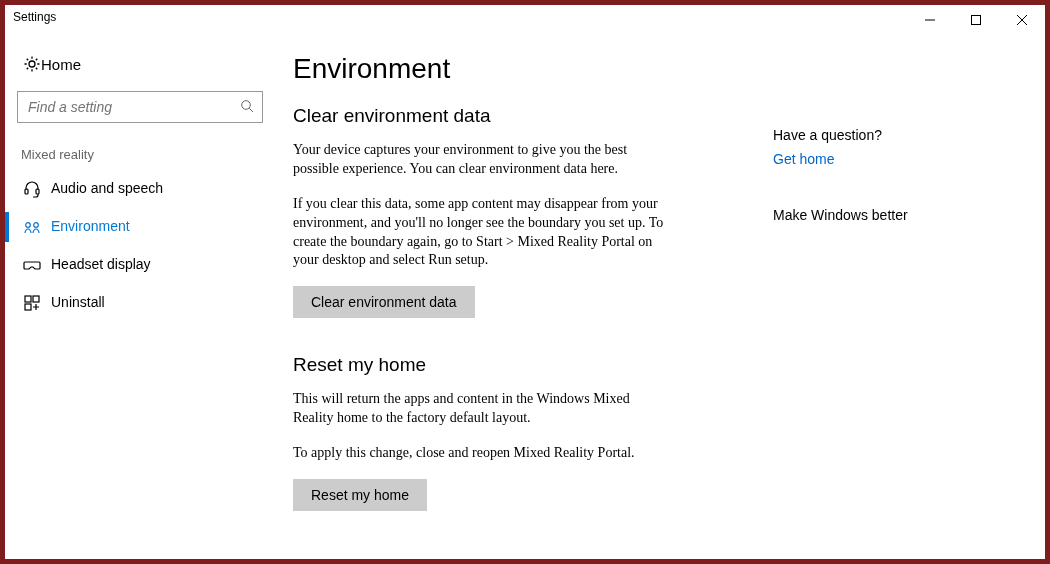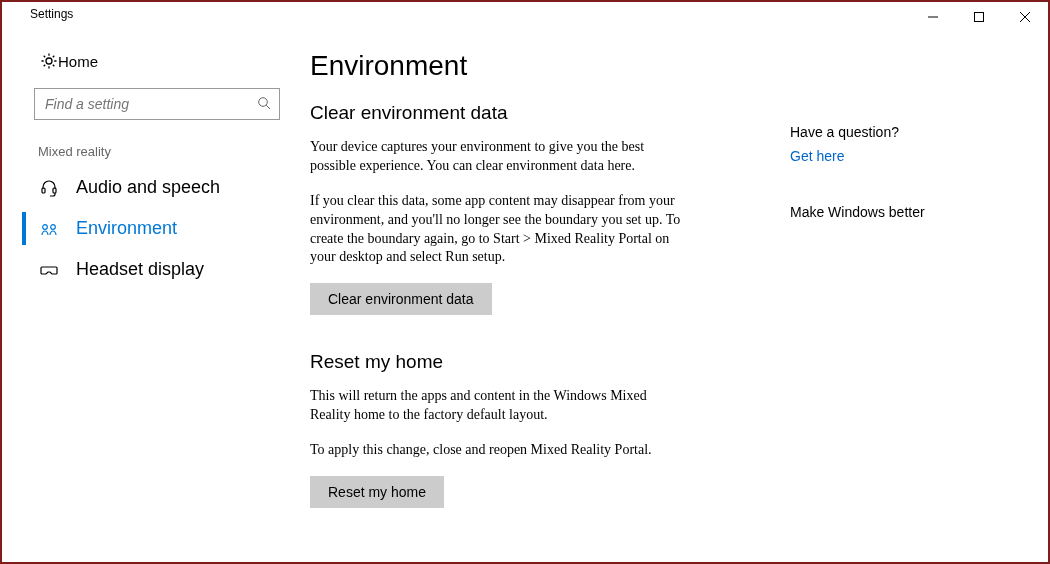--- a/index.html
+++ b/index.html
@@ -12,24 +12,23 @@
       font-size: 14px;
       color: #000;
       background: #fff;
       width: 1050px;
       height: 564px;
       overflow: hidden;
     }
     .window {
       width: 100%;
       height: 100%;
-      border: 2px solid #7f1d1d;
+      border: 5px solid #7f1d1d;
       display: flex;
       flex-direction: column;
-      padding-left: 20px;
     }
     
     .titlebar {
       display: flex;
       align-items: flex-start;
       justify-content: space-between;
       height: 30px;
       padding-left: 8px;
       font-size: 12px;
     }
@@ -92,24 +91,24 @@
       color: #666;
       flex-shrink: 0;
     }
     .section-label {
       padding: 12px 16px 8px 16px;
       font-size: 13px;
       color: #666;
     }
     .nav-item {
       display: flex;
-      align-items: center;
-      gap: 18px;
+      align-items: flex-start;
+      gap: 10px;
       padding: 10px 16px 10px 18px;
-      font-size: 18px;
+      font-size: 14px;
       position: relative;
       cursor: default;
     }
     .nav-item.active {
       color: #0078d7;
     }
     .nav-item.active::before {
       content: "";
       position: absolute;
       left: 0;
@@ -265,20 +264,33 @@
 
       <div class="nav-item">
         <span class="icon-wrap">
           <svg width="18" height="18" viewBox="0 0 18 18">
               <path d="M2 6h14a1 1 0 0 1 1 1v5a1 1 0 0 1-1 1h-4l-2-2h-2l-2 2H2a1 1 0 0 1-1-1V7a1 1 0 0 1 1-1z" fill="none" stroke="#000" stroke-width="1.2"></path>
             </svg>
         </span>
         <span>Headset display</span>
       </div>
 
+      <div class="nav-item">
+        <span class="icon-wrap">
+          <svg width="18" height="18" viewBox="0 0 18 18">
+              <g fill="none" stroke="#000" stroke-width="1.2">
+                <rect x="2" y="2" width="6" height="6"></rect>
+                <rect x="10" y="2" width="6" height="6"></rect>
+                <rect x="2" y="10" width="6" height="6"></rect>
+                <path d="M10 13h6M13 10v6"></path>
+              </g>
+            </svg>
+        </span>
+        <span>Uninstall</span>
+      </div>
 
     </div>
 
     <div class="main">
 
       <div class="main-content">
         <h1 class="page-heading">Environment</h1>
 
         <h2 class="subheading">Clear environment data</h2>
         <p class="body-text">Your device captures your environment to give you the best possible experience. You can clear environment data here.</p>
@@ -286,21 +298,21 @@
         <button class="btn">Clear environment data</button>
 
         <h2 class="subheading">Reset my home</h2>
         <p class="body-text">This will return the apps and content in the Windows Mixed Reality home to the factory default layout.</p>
         <p class="body-text">To apply this change, close and reopen Mixed Reality Portal.</p>
         <button class="btn" style="margin-bottom:0">Reset my home</button>
       </div>
 
       <div class="right-rail">
         <div class="rail-heading">Have a question?</div>
-        <a class="rail-link">Get here</a>
+        <a class="rail-link">Get home</a>
 
         <div class="rail-heading">Make Windows better</div>
       </div>
 
     </div>
 
   </div>
 
 </div>
 

